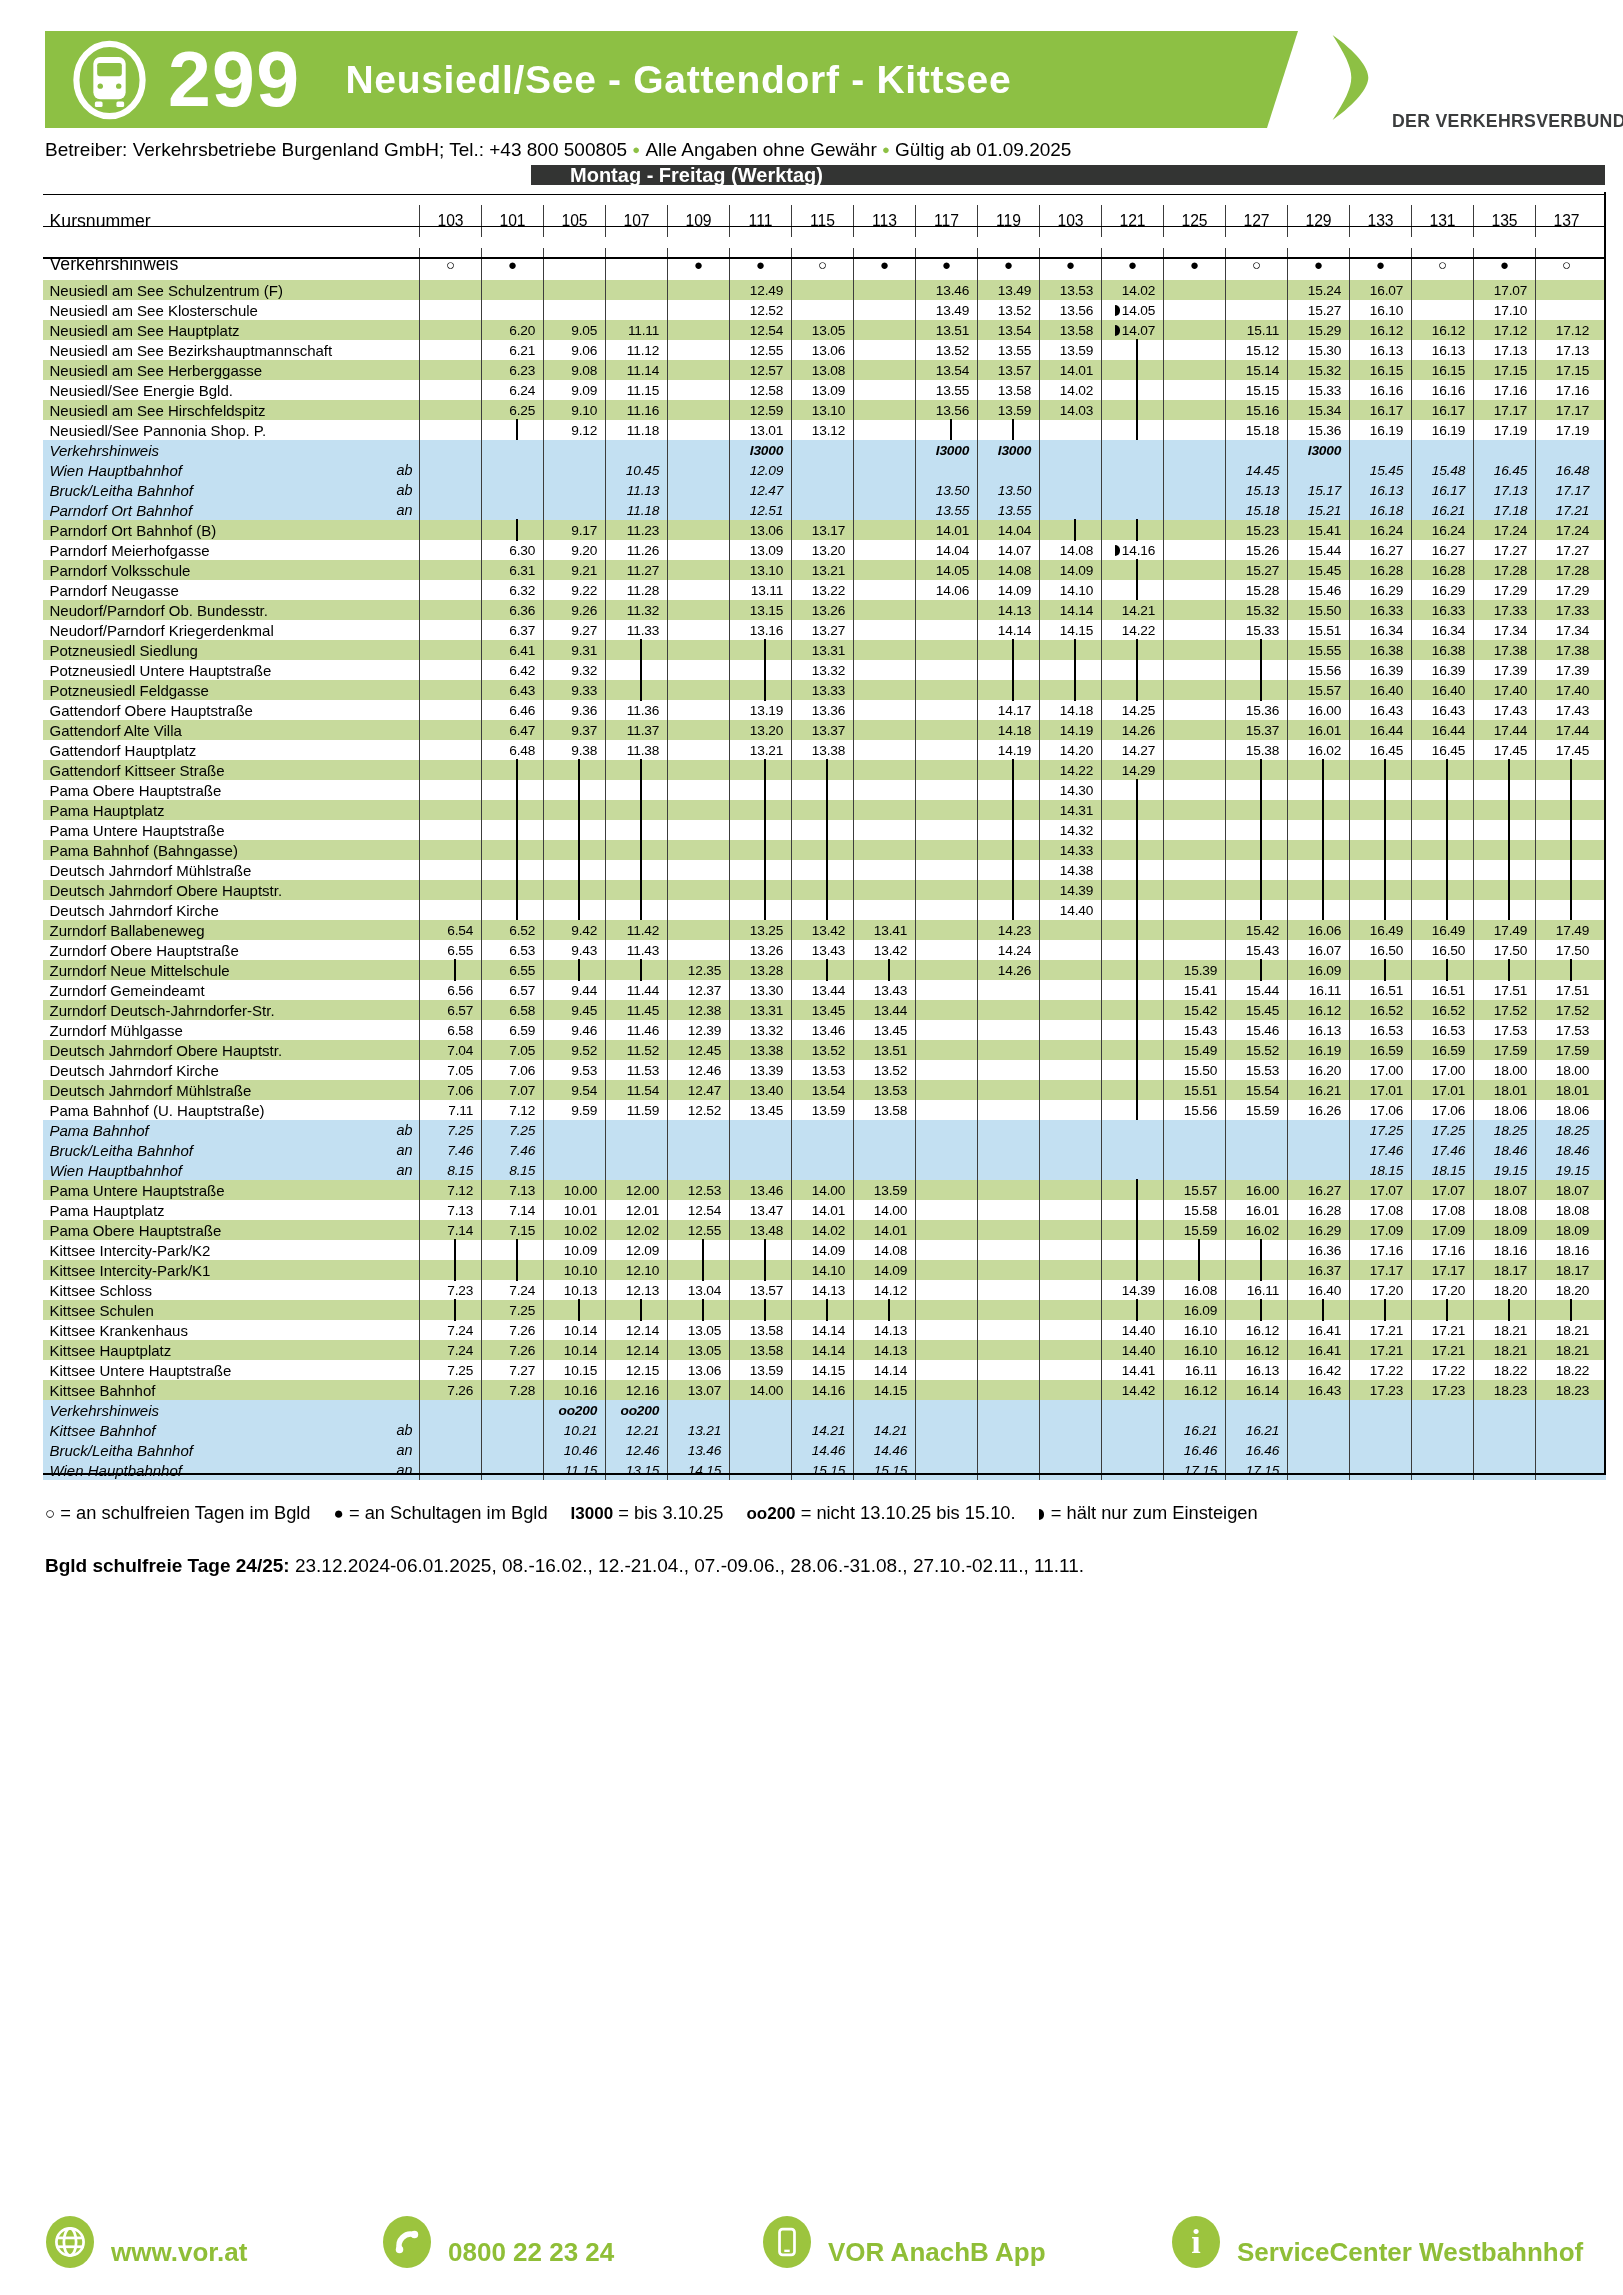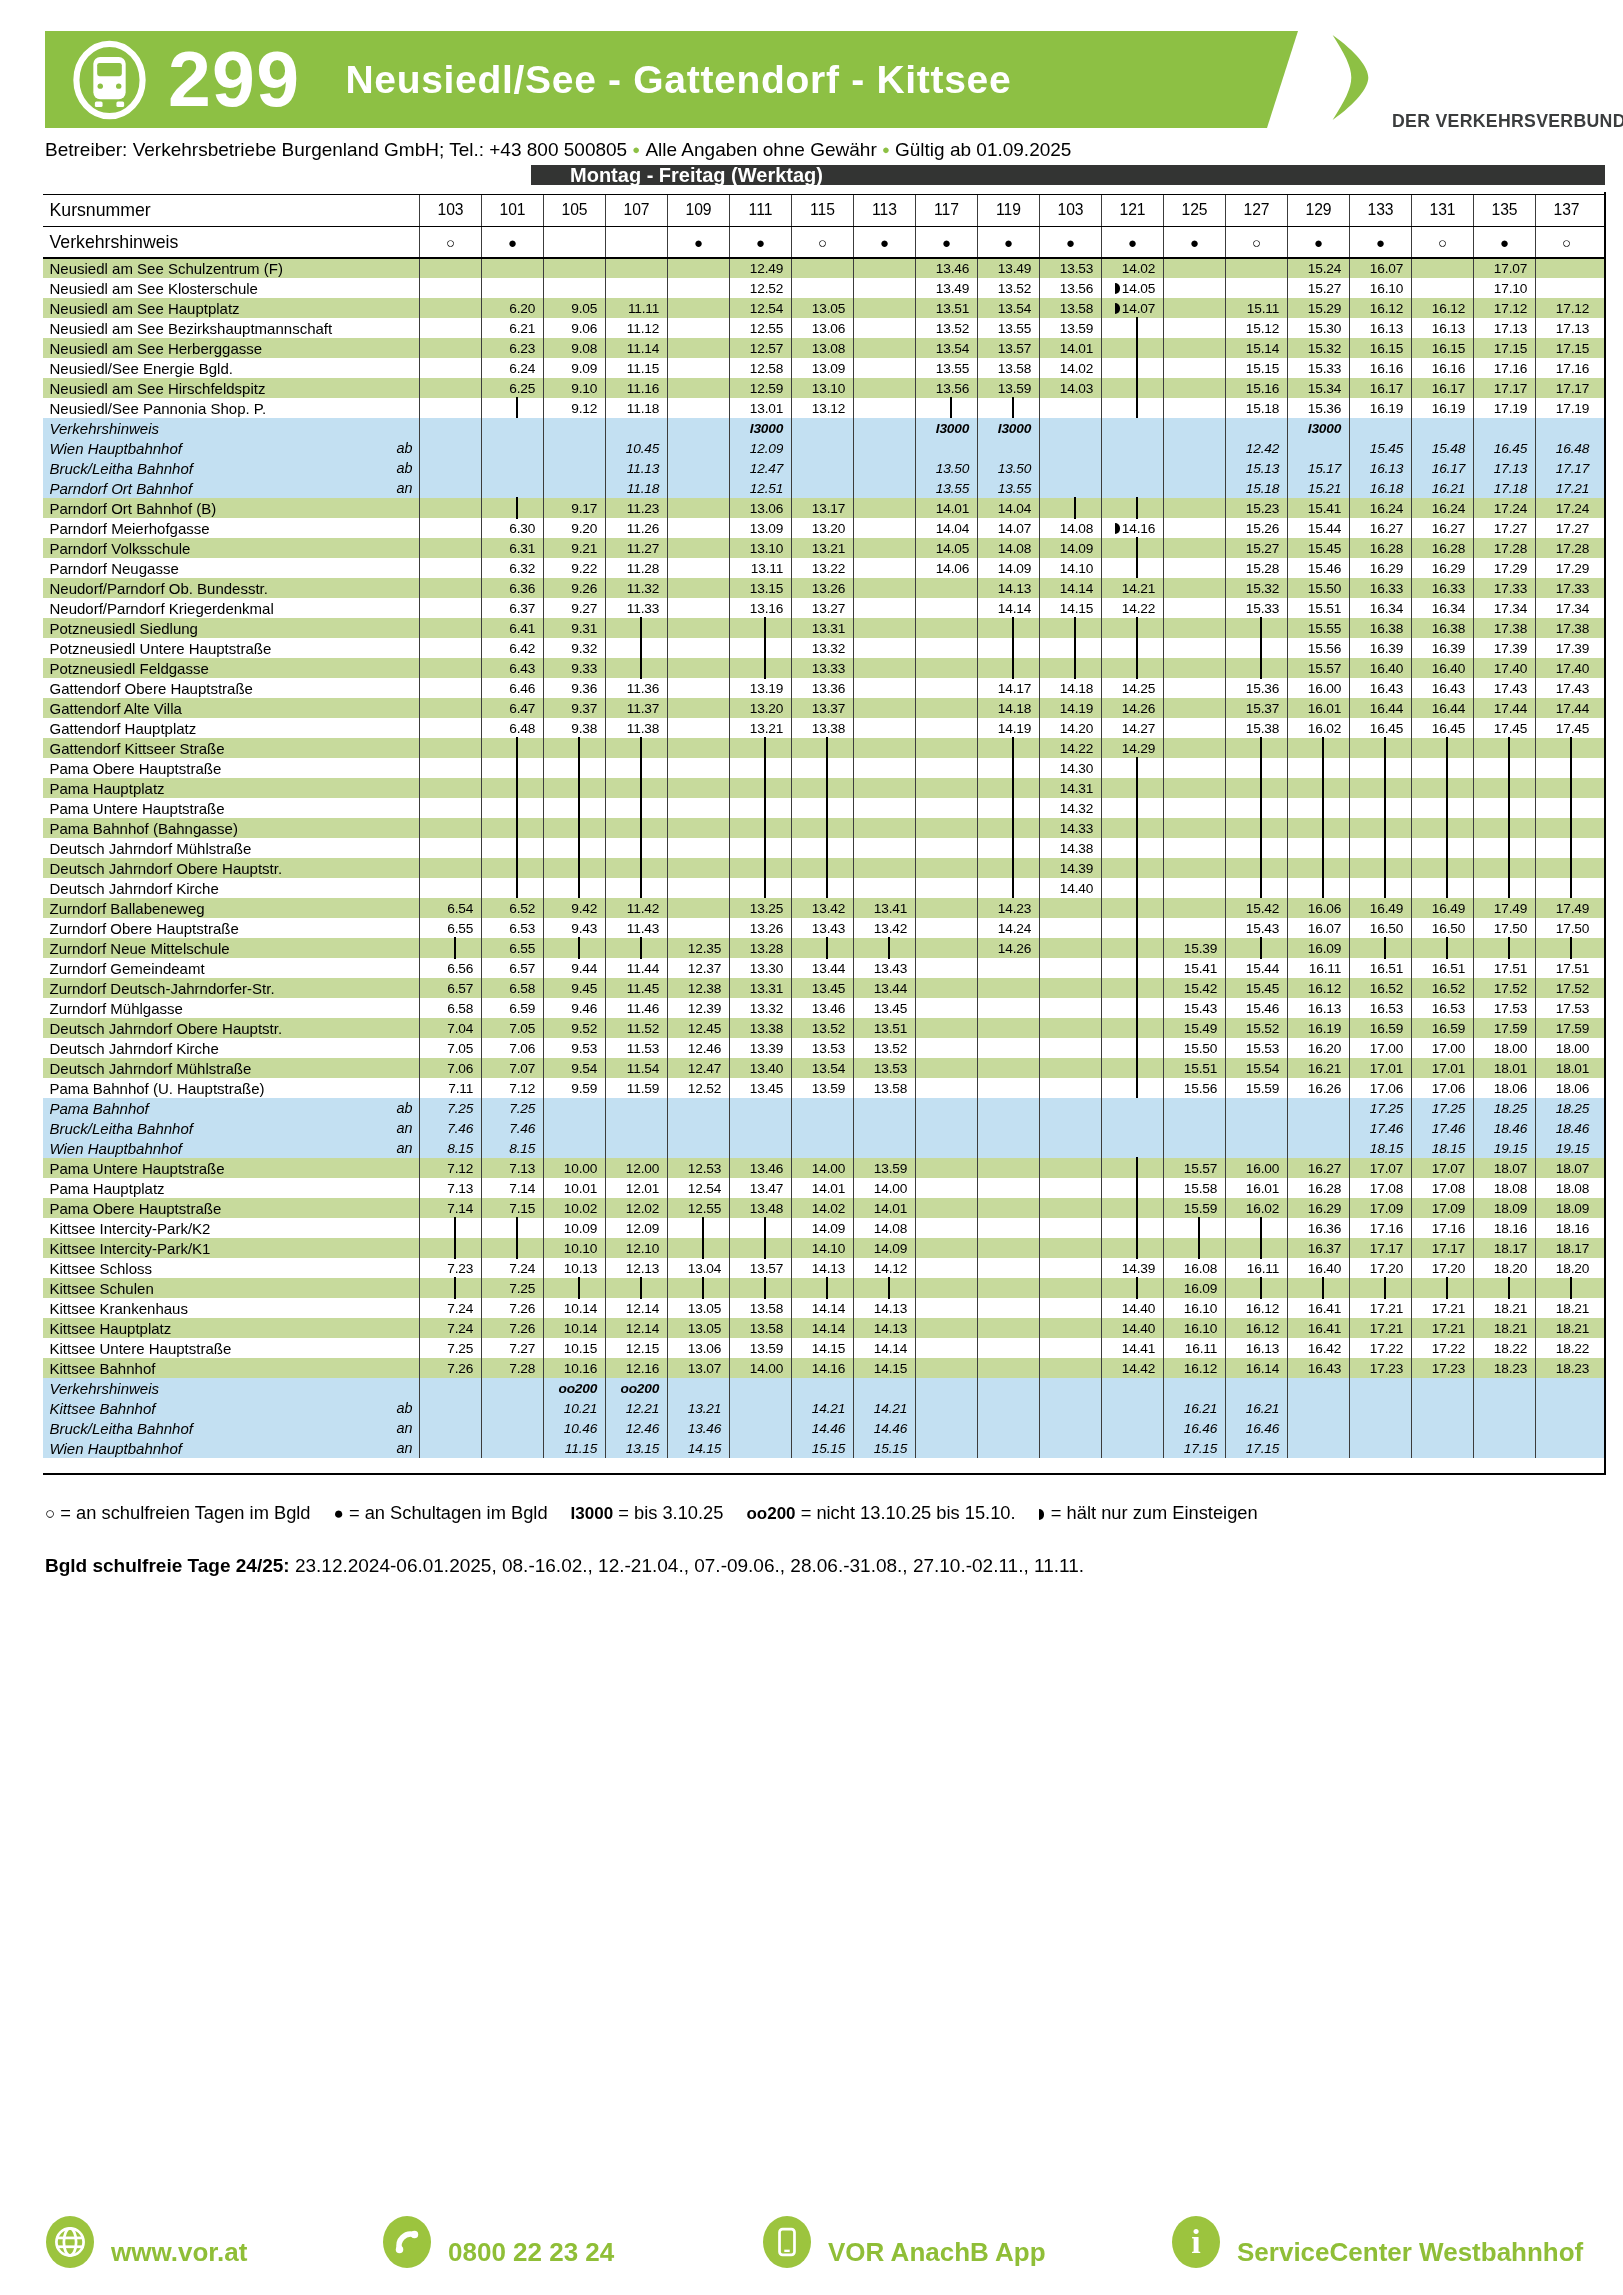--- a/index.html
+++ b/index.html
@@ -53,21 +53,21 @@
   .tt .suffix { position:absolute; right:6.5px; font-size:14.4px; font-style:italic; }
   .tt .cell {
     width:62px; flex:0 0 auto; position:relative;
     display:flex; align-items:center; justify-content:flex-end;
     border-left:0.7px solid #3c3c3c;
   }
   .tt .cell .t { font-size:13.7px; padding-right:7.9px; letter-spacing:-0.2px; white-space:nowrap; }
   .tt .row.b .lbl, .tt .row.b .t { font-style:italic; }
   .tt .t.bold { font-weight:bold; font-style:normal; }
   .tt .bar { position:absolute; right:25px; top:-0.7px; bottom:-0.7px; width:2px; background:#000; }
-  .tt .hdr { height:32px; }
+  .tt .hdr { height:32px;margin-top:11px; }
   .tt .hdr .lbl { font-size:17.7px; }
   .tt .hdr .cell { justify-content:center; }
   .tt .hdr .cell .t { padding-right:0; font-size:15.7px; letter-spacing:0; }
   .tt .symrow .cell { justify-content:center; }
   .tt .symrow .cell .t { padding-right:0; font-size:15px; }
   .tt .drow { height:20px; }
   .rule { position:absolute; left:43px; width:1563px; background:#000; }
   .rightedge { position:absolute; left:1604px; top:192px; width:2px; height:1282px; background:#000; }
   .halfc {
     display:inline-block; width:5.2px; height:11px; background:#000;
@@ -694,21 +694,21 @@
         <span class="t">12.09</span>
       </div>
       <div class="cell"></div>
       <div class="cell"></div>
       <div class="cell"></div>
       <div class="cell"></div>
       <div class="cell"></div>
       <div class="cell"></div>
       <div class="cell"></div>
       <div class="cell">
-        <span class="t">12.42</span>
+        <span class="t">14.45</span>
       </div>
       <div class="cell"></div>
       <div class="cell">
         <span class="t">15.45</span>
       </div>
       <div class="cell">
         <span class="t">15.48</span>
       </div>
       <div class="cell">
         <span class="t">16.45</span>

